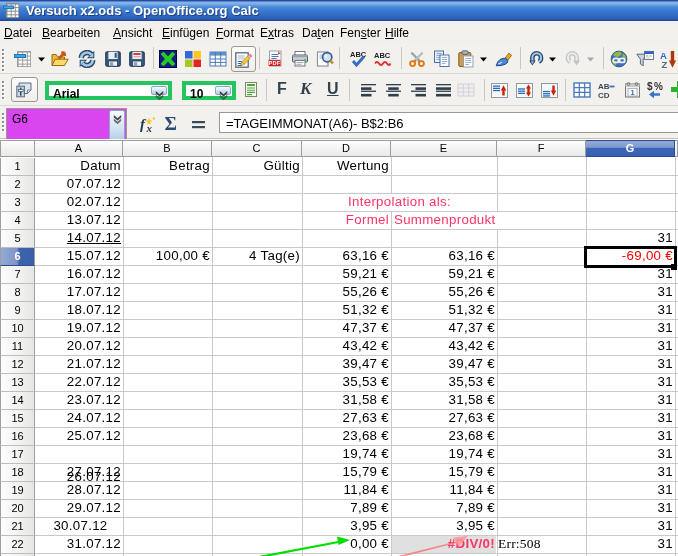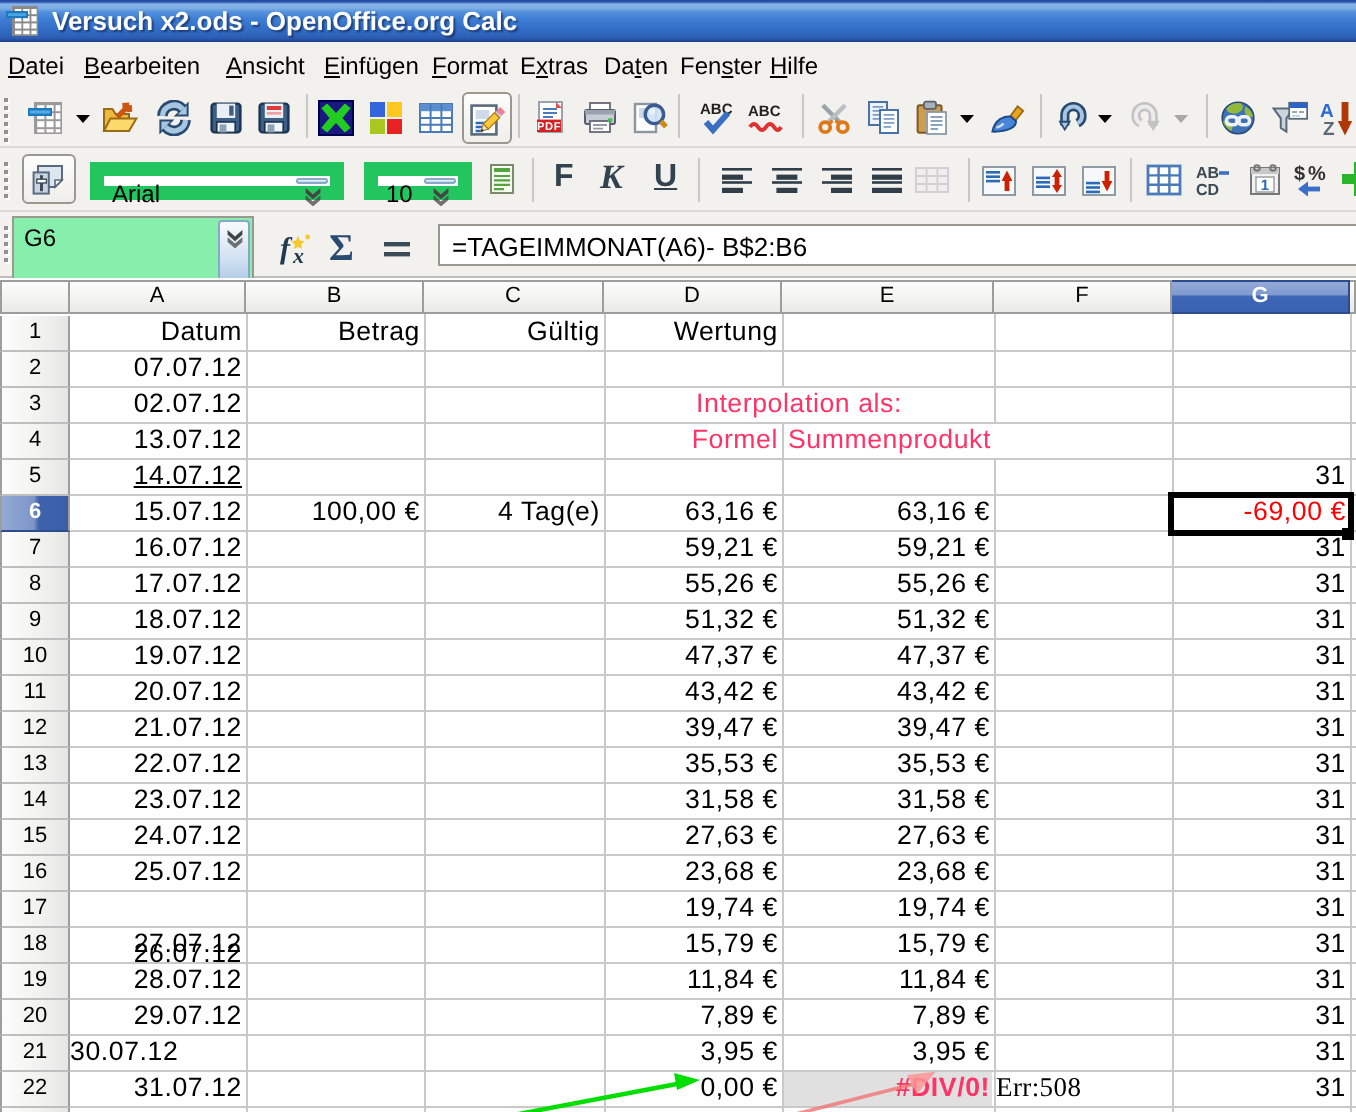--- a/index.html
+++ b/index.html
@@ -19,27 +19,27 @@
 #tb1 { position:absolute; left:0; top:43px; width:678px; height:31px; background:#f2f1ee; border-bottom:1px solid #dcdad5; }
 #tb2 { position:absolute; left:0; top:74px; width:678px; height:32px; background:#f2f1ee; border-bottom:1px solid #dcdad5; }
 #fbar { position:absolute; left:0; top:106px; width:678px; height:33px; background:#f2f1ee; border-bottom:1px solid #c0beb8; }
 .icon { position:absolute; }
 .tsep { position:absolute; width:1px; height:22px; background:#c9c7c2; }
 .grip { position:absolute; left:2px; width:4px; }
 .grip i { display:block; width:2px; height:2px; margin-bottom:2px; background:#909090; box-shadow:1px 1px 0 #fdfdfd; }
 .pressedbtn { position:absolute; border:1px solid #9a9890; border-radius:3px; background:linear-gradient(to bottom,#fdfdfc,#efeeea); }
 .fk { font-size:16px; font-weight:bold; color:#32424e; position:absolute; }
 
-.combo { position:absolute; background:#fff; border:7px solid #22c55e; }
+.combo { position:absolute; background:#fff; border:4px solid #22c55e;font-weight:bold; }
 .combo .ct { position:absolute; left:4px; top:2px; font-size:12px; color:#000; }
 .dropbtn { position:absolute; right:1px; top:1px; bottom:1px; width:16px; border:1px solid #88a8c8; border-radius:2px;
   background:linear-gradient(to bottom,#f6fafd 0%, #d2e2f2 60%, #b0cae6 100%); }
 .dropbtn svg { position:absolute; left:2px; top:3px; }
 
-#namebox { position:absolute; left:6px; top:108px; width:121px; height:36px; background:#86efac; border:1px solid #9a9890; }
+#namebox { position:absolute; left:6px; top:108px; width:121px; height:36px; background:#d946ef; border:1px solid #9a9890; }
 #namebox .ct { position:absolute; left:5px; top:3px; font-size:12px; }
 #finput { position:absolute; left:219px; top:112px; width:459px; height:21px; background:#fff; border:1px solid #9a9890; border-right:none; }
 #finput .ct { position:absolute; left:6px; top:3px; font-size:13px; }
 
 #sheet { position:absolute; left:0; top:139px; width:678px; height:417px; background:#fff; overflow:hidden; }
 .ch { position:absolute; top:1px; height:17px; line-height:15px; background:linear-gradient(to bottom,#fdfdfd 0%,#f4f4f3 50%,#e9e9e8 100%);
   border-right:1px solid #9d9d9d; border-bottom:1px solid #9d9d9d; border-top:1px solid #9d9d9d;
   font-size:11px; text-align:center; color:#000; }
 .ch.sel { background:linear-gradient(to bottom,#93aad8 0%,#809ad0 42%,#3d66b5 48%,#3a62b2 100%); color:#fff; font-weight:bold; border-color:#2c4c8c; }
 .rh { position:absolute; left:0; width:35px; border-left:1px solid #9d9d9d; background:linear-gradient(to right,#fdfdfd 0%,#f1f1f0 60%,#e6e6e5 100%);
@@ -533,21 +533,21 @@
 <div class="cell" style="left:35px;width:87px;top:199px;text-align:right;padding-right:1px;">20.07.12</div>
 <div class="cell" style="left:35px;width:87px;top:217px;text-align:right;padding-right:1px;">21.07.12</div>
 <div class="cell" style="left:35px;width:87px;top:235px;text-align:right;padding-right:1px;">22.07.12</div>
 <div class="cell" style="left:35px;width:87px;top:253px;text-align:right;padding-right:1px;">23.07.12</div>
 <div class="cell" style="left:35px;width:87px;top:271px;text-align:right;padding-right:1px;">24.07.12</div>
 <div class="cell" style="left:35px;width:87px;top:289px;text-align:right;padding-right:1px;">25.07.12</div>
 <div class="cell" style="left:35px;width:87px;top:307px;text-align:right;padding-right:1px;margin-top:23px;">26.07.12</div>
 <div class="cell" style="left:35px;width:87px;top:325px;text-align:right;padding-right:1px;">27.07.12</div>
 <div class="cell" style="left:35px;width:87px;top:343px;text-align:right;padding-right:1px;">28.07.12</div>
 <div class="cell" style="left:35px;width:87px;top:361px;text-align:right;padding-right:1px;">29.07.12</div>
-<div class="cell" style="left:35px;width:92px;top:379px;text-align:left;padding-right:1px;">30.07.12</div>
+<div class="cell" style="left:35px;width:92px;top:379px;text-align:center;padding-right:1px;">30.07.12</div>
 <div class="cell" style="left:35px;width:87px;top:397px;text-align:right;padding-right:1px;">31.07.12</div>
 <div style="position:absolute;left:390px;top:55px;width:3px;height:17px;background:#fff"></div>
 <div style="position:absolute;left:496px;top:73px;width:3px;height:17px;background:#fff"></div>
 <div class="cell pink" style="left:302px;width:195px;top:55px;text-align:center">Interpolation als:</div>
 <div class="cell pink" style="left:302px;width:88px;top:73px;text-align:right;padding-right:1px;">Formel</div>
 <div class="cell pink" style="left:391px;width:130px;top:73px;text-align:left;padding-left:3px">Summenprodukt</div>
 <div class="cell" style="left:586px;width:88px;top:91px;text-align:right;padding-right:1px;">31</div>
 <div class="cell" style="left:123px;width:88px;top:109px;text-align:right;padding-right:1px;">100,00 €</div>
 <div class="cell" style="left:212px;width:89px;top:109px;text-align:right;padding-right:1px;">4 Tag(e)</div>
 <div class="cell" style="left:302px;width:88px;top:109px;text-align:right;padding-right:1px;">63,16 €</div>

